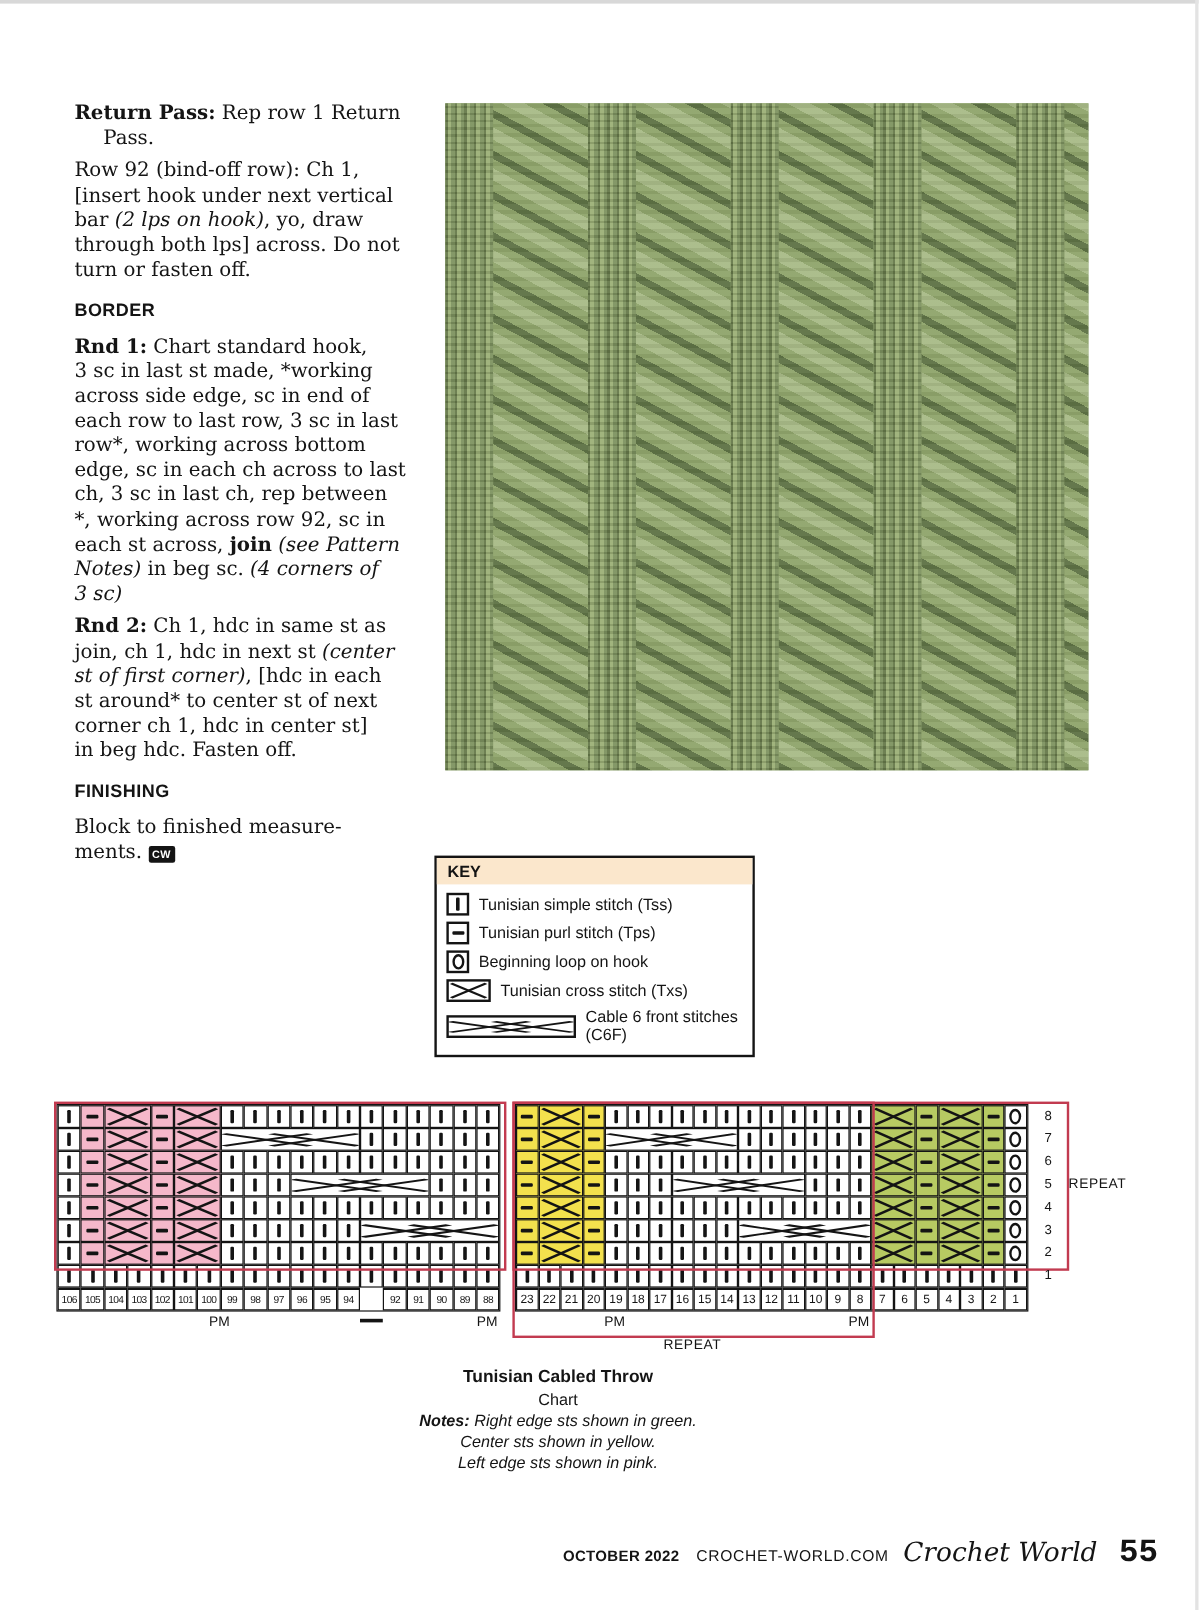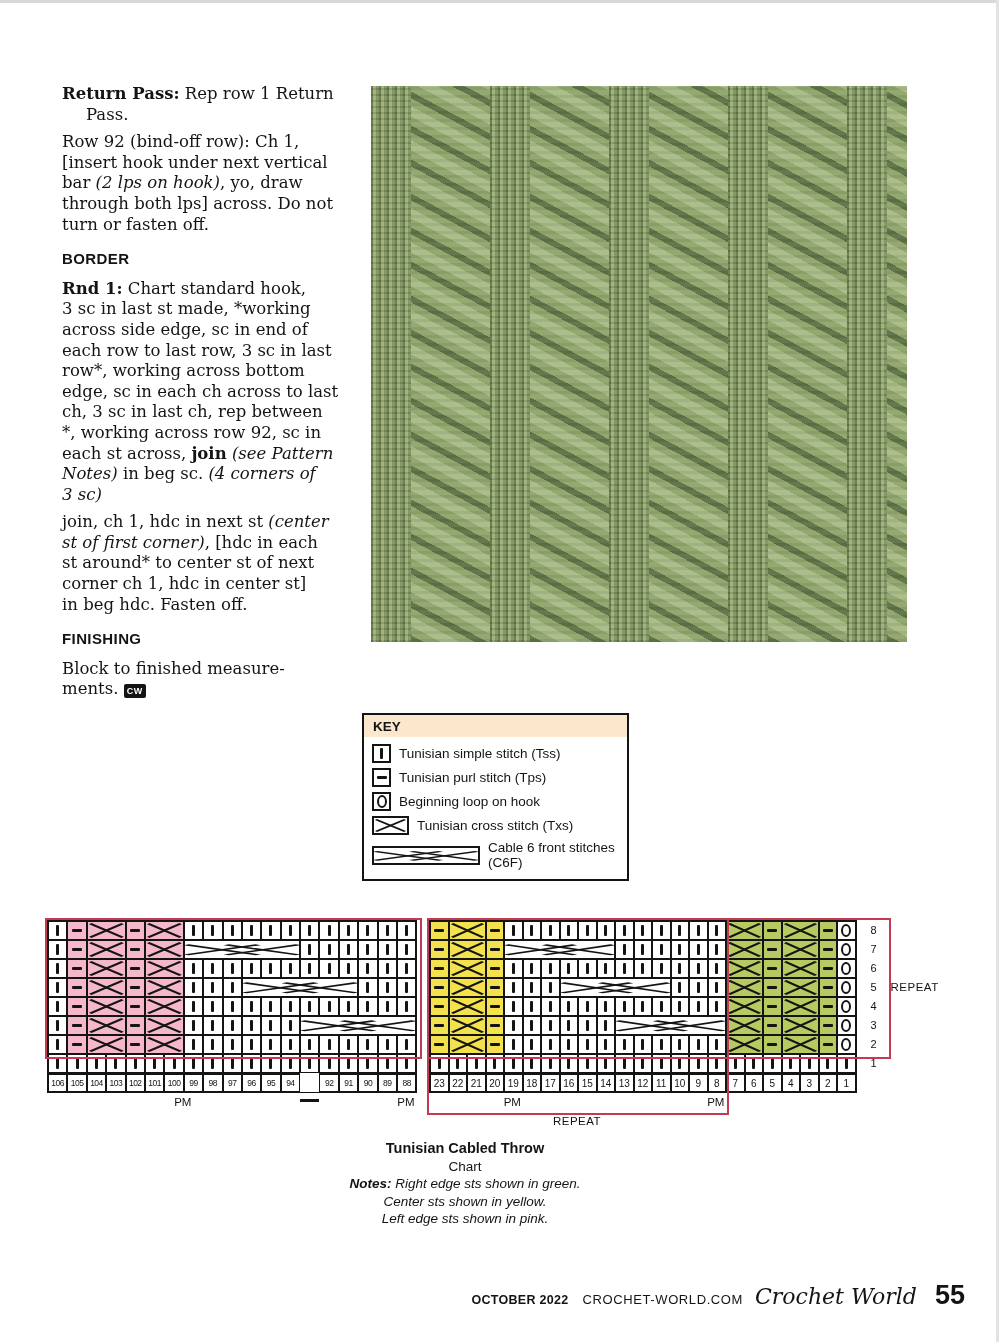--- a/index.html
+++ b/index.html
@@ -62,21 +62,21 @@
   #caption{position:absolute;left:290px;top:1140px;width:350px;text-align:center;
      font-size:13.5px;line-height:17.5px;}
   #caption .cap-title{font-weight:bold;font-size:14.5px;}
   #caption .cap-notes{font-style:italic;}
 
   
   #footer{position:absolute;right:34px;top:1280px;display:flex;align-items:baseline;}
   .ft-issue{font-weight:bold;font-size:12.5px;letter-spacing:0.3px;}
   .ft-site{font-size:13px;letter-spacing:0.6px;margin-left:14px;}
   .ft-mag{font-family:"DejaVu Serif","Liberation Serif",serif;font-style:italic;font-size:22px;margin-left:12px;}
-  .ft-page{font-family:Liberation Sans, sans-serif;font-weight:bold;font-size:27px;margin-left:18px;}
+  .ft-page{font-family:Liberation Mono, monospace;font-weight:bold;font-size:27px;margin-left:18px;}
 </style>
 </head>
 <body>
 
 <div id="page">
   <div class="edge-top"></div>
   <div class="edge-right"></div>
 
   <div id="instructions">
       <div class="blk">
@@ -98,20 +98,21 @@
         <div class="line"><span>each row to last row, 3 sc in last</span></div>
         <div class="line"><span>row*, working across bottom</span></div>
         <div class="line"><span>edge, sc in each ch across to last</span></div>
         <div class="line"><span>ch, 3 sc in last ch, rep between</span></div>
         <div class="line"><span>*, working across row 92, sc in</span></div>
         <div class="line"><span>each st across, </span><span style="font-weight: bold;">join</span><span> </span><span style="font-style: italic;">(see Pattern</span></div>
         <div class="line"><span style="font-style: italic;">Notes)</span><span> in beg sc. </span><span style="font-style: italic;">(4 corners of</span></div>
         <div class="line"><span style="font-style: italic;">3 sc)</span></div>
       </div>
       <div class="blk">
+        <div class="line"><span style="font-weight: bold;">Rnd 2:</span><span> Ch 1, hdc in same st as</span></div>
         <div class="line"><span>join, ch 1, hdc in next st </span><span style="font-style: italic;">(center</span></div>
         <div class="line"><span style="font-style: italic;">st of first corner)</span><span>, [hdc in each</span></div>
         <div class="line"><span>st around* to center st of next</span></div>
         <div class="line"><span>corner ch 1, hdc in center st]</span></div>
         <div class="line"><span>in beg hdc. Fasten off.</span></div>
       </div>
       <div class="hdg">FINISHING</div>
       <div class="blk">
         <div class="line"><span>Block to finished measure-</span></div>
         <div class="line"><span>ments. </span><span class="cw-badge">CW</span></div>

